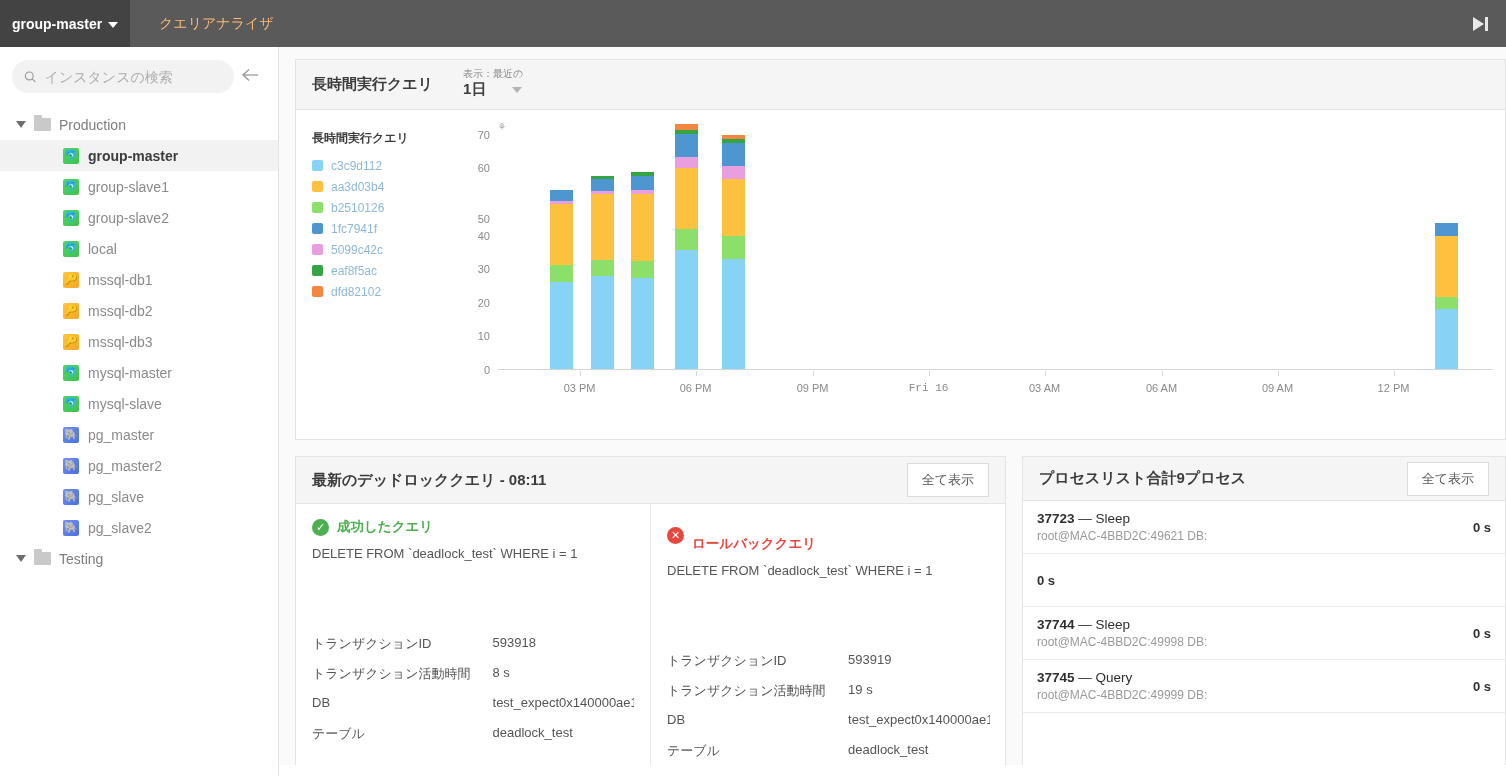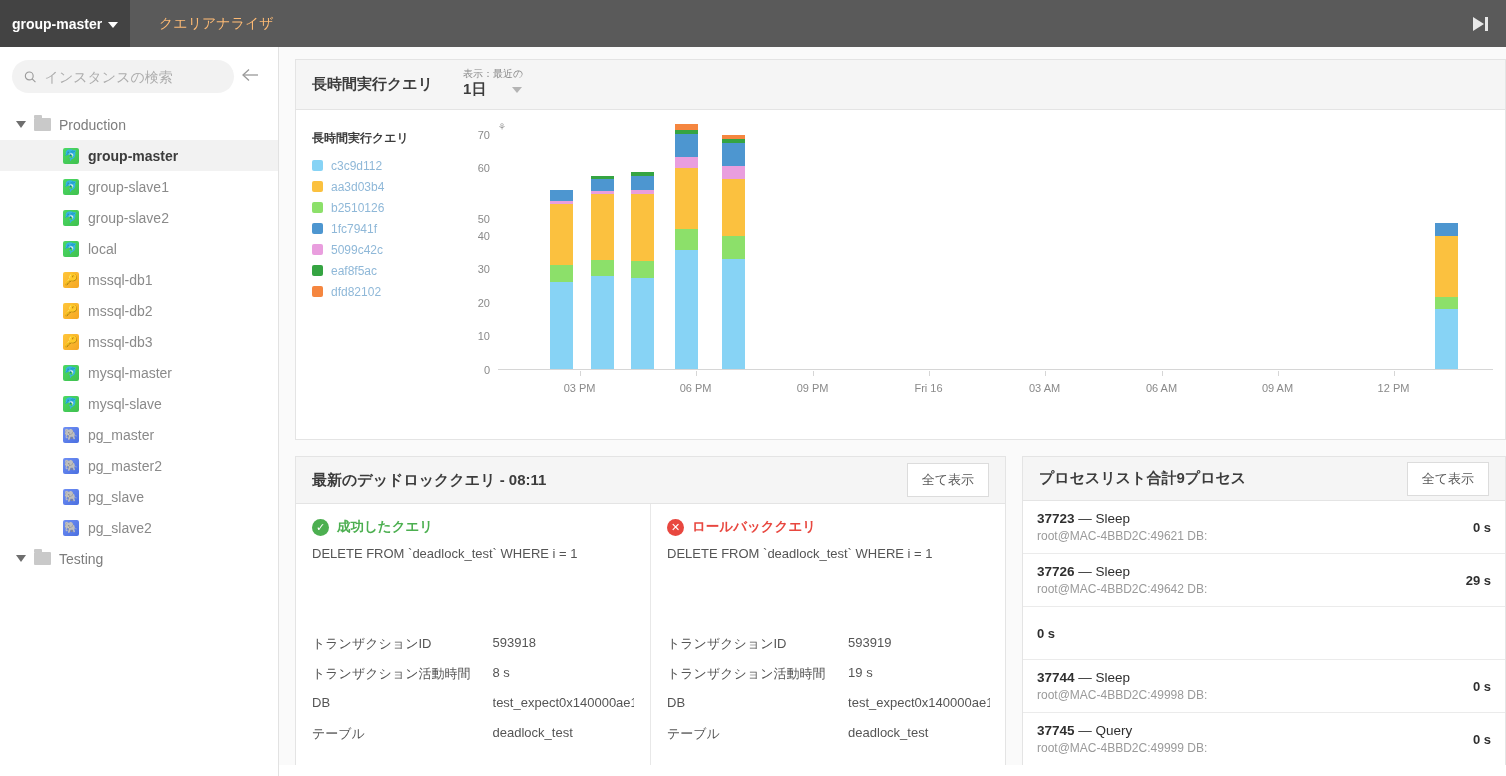--- a/index.html
+++ b/index.html
@@ -182,21 +182,21 @@
   .dl-status { display: flex; align-items: center; gap: 8px; margin-bottom: 10px; }
   .status-badge-icon {
     width: 17px; height: 17px; border-radius: 50%;
     display: flex; align-items: center; justify-content: center;
     color: #fff; font-size: 11px; line-height: 1; font-weight: bold;
   }
   .ok-badge { background: #4caf50; }
   .err-badge { background: #e8473f; }
   .dl-status-label { font-size: 13.5px; font-weight: bold; }
   .ok-text { color: #4caf50; }
-  .err-text { color: #e8473f; }
+  .err-text { color: #e8473f; margin-top: 17px; }
   .dl-sql { font-size: 13px; color: #555; white-space: nowrap; }
   .dl-fields { margin-top: 74px; }
   .dl-field { display: flex; height: 30px; font-size: 13px; }
   .dl-key { width: 185px; color: #555; }
   .dl-val { color: #555; white-space: nowrap; overflow: hidden; width: 145px; }
 
   .process-list { height: 278px; overflow: hidden; }
   .process-row {
     display: flex; align-items: center; justify-content: space-between;
     padding: 9px 14px 9px 14px; border-bottom: 1px solid #ebebeb;
@@ -419,21 +419,21 @@
             </div>
           </div>
         <div class="axis-x" id="axis-x">
             <div class="xtick-mark" style="left: 8.3%;"></div>
             <div class="xtick" style="left: 8.3%;">03 PM</div>
             <div class="xtick-mark" style="left: 20.1%;"></div>
             <div class="xtick" style="left: 20.1%;">06 PM</div>
             <div class="xtick-mark" style="left: 32%;"></div>
             <div class="xtick" style="left: 32%;">09 PM</div>
             <div class="xtick-mark" style="left: 43.8%;"></div>
-            <div class="xtick" style="left: 43.8%;">Fri 16</div>
+            <div class="xtick" style="left: 43.8%; font-family: Liberation Mono, monospace;">Fri 16</div>
             <div class="xtick-mark" style="left: 55.6%;"></div>
             <div class="xtick" style="left: 55.6%;">03 AM</div>
             <div class="xtick-mark" style="left: 67.5%;"></div>
             <div class="xtick" style="left: 67.5%;">06 AM</div>
             <div class="xtick-mark" style="left: 79.3%;"></div>
             <div class="xtick" style="left: 79.3%;">09 AM</div>
             <div class="xtick-mark" style="left: 91.1%;"></div>
             <div class="xtick" style="left: 91.1%;">12 PM</div>
           </div>
       </div>
@@ -508,27 +508,20 @@
       </div>
       <div class="process-list" id="process-list">
           <div class="process-row">
             <span class="proc-main">
               <span class="proc-title"><b>37723</b> — Sleep</span>
               <span class="proc-sub">root@MAC-4BBD2C:49621 DB:</span>
             </span>
             <span class="proc-time">0 s</span>
           </div>
           <div class="process-row">
-            <span class="proc-main">
-              <span class="proc-title"><b>37726</b> — Sleep</span>
-              <span class="proc-sub">root@MAC-4BBD2C:49642 DB:</span>
-            </span>
-            <span class="proc-time">29 s</span>
-          </div>
-          <div class="process-row">
             <span class="proc-time">0 s</span>
           </div>
           <div class="process-row">
             <span class="proc-main">
               <span class="proc-title"><b>37744</b> — Sleep</span>
               <span class="proc-sub">root@MAC-4BBD2C:49998 DB:</span>
             </span>
             <span class="proc-time">0 s</span>
           </div>
           <div class="process-row">

